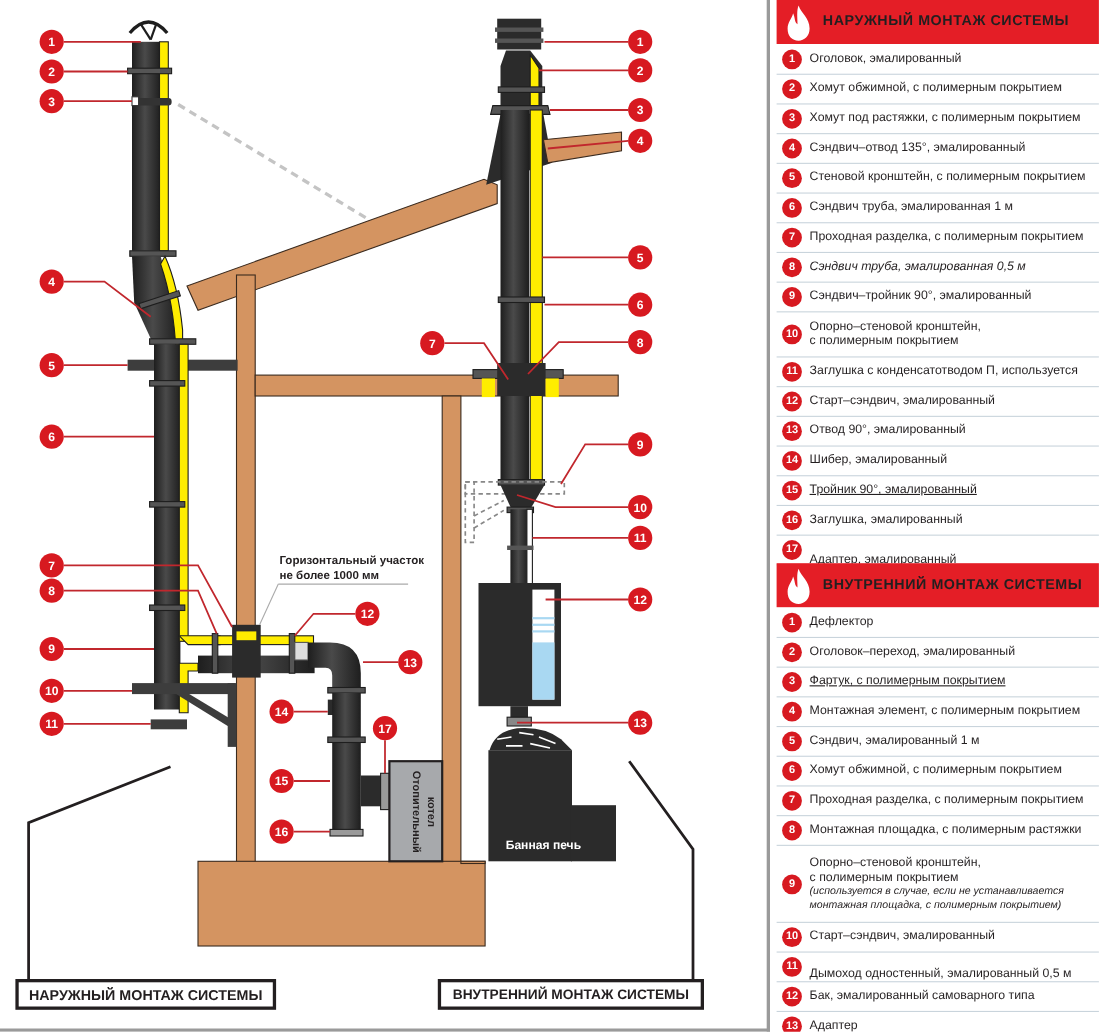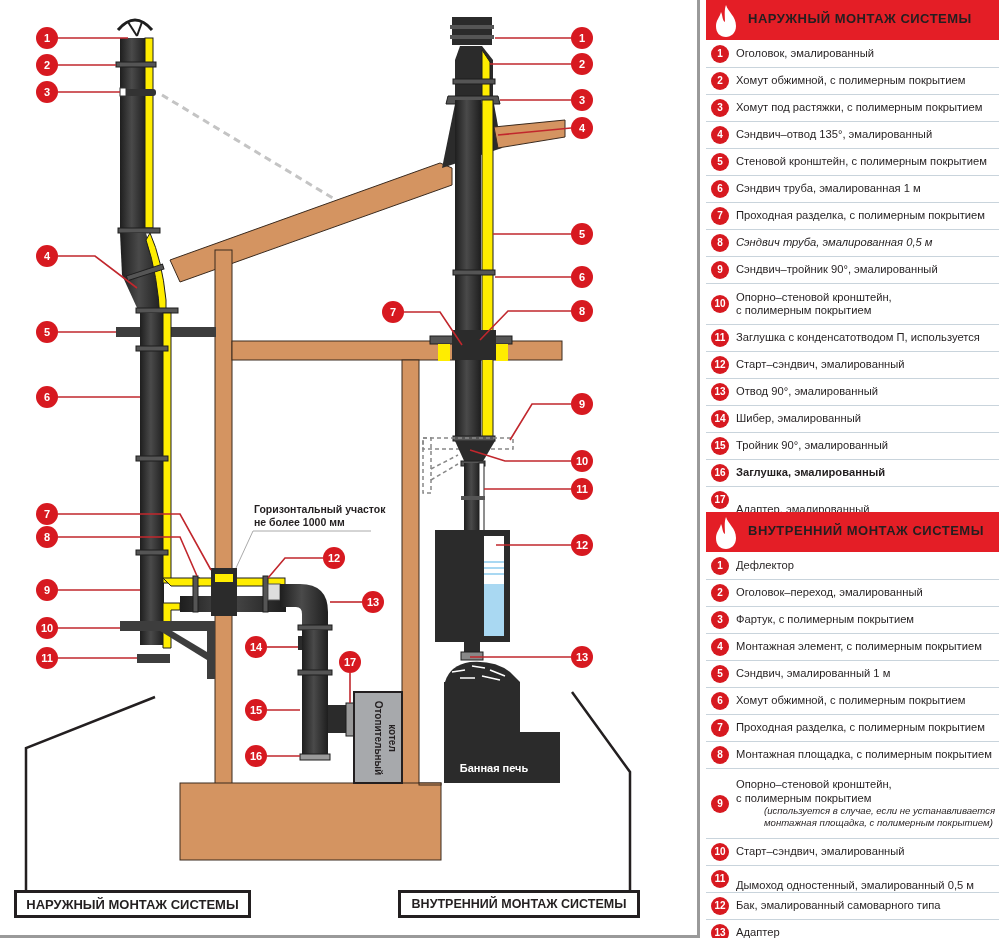--- a/index.html
+++ b/index.html
@@ -9,21 +9,21 @@
   svg text { font-family: "Liberation Sans", sans-serif; }
   .badge-text { font-weight: 700; fill: #fff; font-size: 11px; }
   #legend { position: absolute; left: 703px; top: 0; width: 298px; height: 938px; }
   .leg-header { position:absolute; left: 3px; width: 293px; height: 40px; background: #e41e26; }
   .leg-header .flame { position:absolute; left: 6px; top: 4px; width: 28px; height: 34px; }
   .leg-header .title { position:absolute; left: 42px; top: 11px; font-weight: 700; font-size: 13px; color: #231f20; letter-spacing: 0.5px; white-space: nowrap; }
   .leg-list { position:absolute; left: 3px; width: 293px; }
   .leg-item { position: relative; border-bottom: 1px solid #c9d4dc; box-sizing: border-box; display:flex; align-items:center; }
   .leg-item .num { position:absolute; left: 5px; top: 50%; margin-top: -9px; width: 18px; height: 18px; border-radius: 50%; background: #d71920; color: #fff; font-size: 10px; font-weight: 700; line-height: 18px; text-align: center; }
   .leg-item .txt { margin-left: 30px; font-size: 11.2px; color: #231f20; line-height: 13.5px; white-space: nowrap; }
-  .leg-item .note { display:block; font-style: italic; font-size: 9.6px; line-height: 12px; margin-left: 28px; }
+  .leg-item .note { display:block; font-style: italic; font-size: 9.6px; line-height: 12px; }
   .h27 { height: 27px; }
   .h40 { height: 41px; }
   .h70 { height: 70px; }
 </style>
 </head>
 <body>
 
 <div id="diagram">
   <div class="frame"></div>
   <svg width="700" height="938" viewBox="0 0 700 938">
@@ -341,27 +341,27 @@
       </div>
       <div class="leg-item h27">
         <span class="num">14</span>
         <span class="txt">
           <span style="display: block;">Шибер, эмалированный</span>
         </span>
       </div>
       <div class="leg-item h27">
         <span class="num">15</span>
         <span class="txt">
-          <span style="display: block;">Тройник 90°, эмалированный</span>
+          <span style="display: block; text-decoration: underline;">Тройник 90°, эмалированный</span>
         </span>
       </div>
       <div class="leg-item h27">
         <span class="num">16</span>
         <span class="txt">
-          <span style="display: block; font-weight: bold;">Заглушка, эмалированный</span>
+          <span style="display: block;">Заглушка, эмалированный</span>
         </span>
       </div>
       <div class="leg-item h27">
         <span class="num">17</span>
         <span class="txt">
           <span style="display: block; margin-top: 19px;">Адаптер, эмалированный</span>
         </span>
       </div>
     </div>
 
@@ -380,21 +380,21 @@
       </div>
       <div class="leg-item h27">
         <span class="num">2</span>
         <span class="txt">
           <span style="display: block;">Оголовок–переход, эмалированный</span>
         </span>
       </div>
       <div class="leg-item h27">
         <span class="num">3</span>
         <span class="txt">
-          <span style="display: block;">Фартук, с полимерным покрытием</span>
+          <span style="display: block; text-decoration: underline;">Фартук, с полимерным покрытием</span>
         </span>
       </div>
       <div class="leg-item h27">
         <span class="num">4</span>
         <span class="txt">
           <span style="display: block;">Монтажная элемент, с полимерным покрытием</span>
         </span>
       </div>
       <div class="leg-item h27">
         <span class="num">5</span>
@@ -410,21 +410,21 @@
       </div>
       <div class="leg-item h27">
         <span class="num">7</span>
         <span class="txt">
           <span style="display: block;">Проходная разделка, с полимерным покрытием</span>
         </span>
       </div>
       <div class="leg-item h27">
         <span class="num">8</span>
         <span class="txt">
-          <span style="display: block;">Монтажная площадка, с полимерным покрытием</span>
+          <span style="display: block;">Монтажная площадка, с полимерным растяжки</span>
         </span>
       </div>
       <div class="leg-item h70">
         <span class="num">9</span>
         <span class="txt">
           <span style="display: block;">Опорно–стеновой кронштейн,</span>
           <span style="display: block;">с полимерным покрытием</span>
           <span class="note">(используется в случае, если не  устанавливается</span>
           <span class="note">монтажная площадка, с полимерным покрытием)</span>
         </span>

